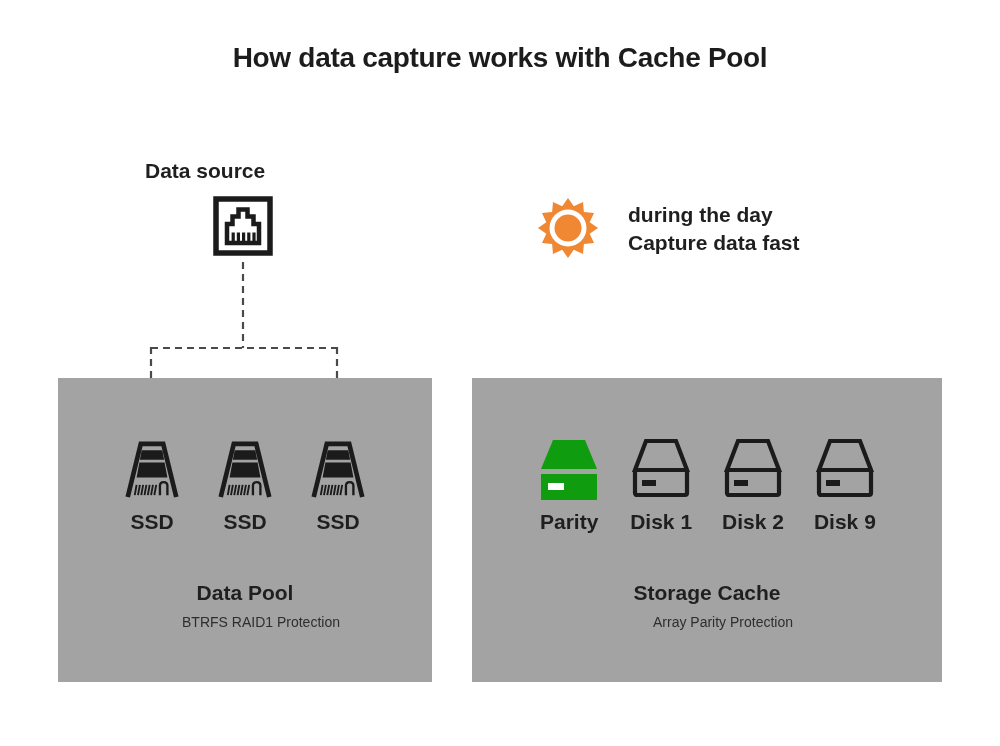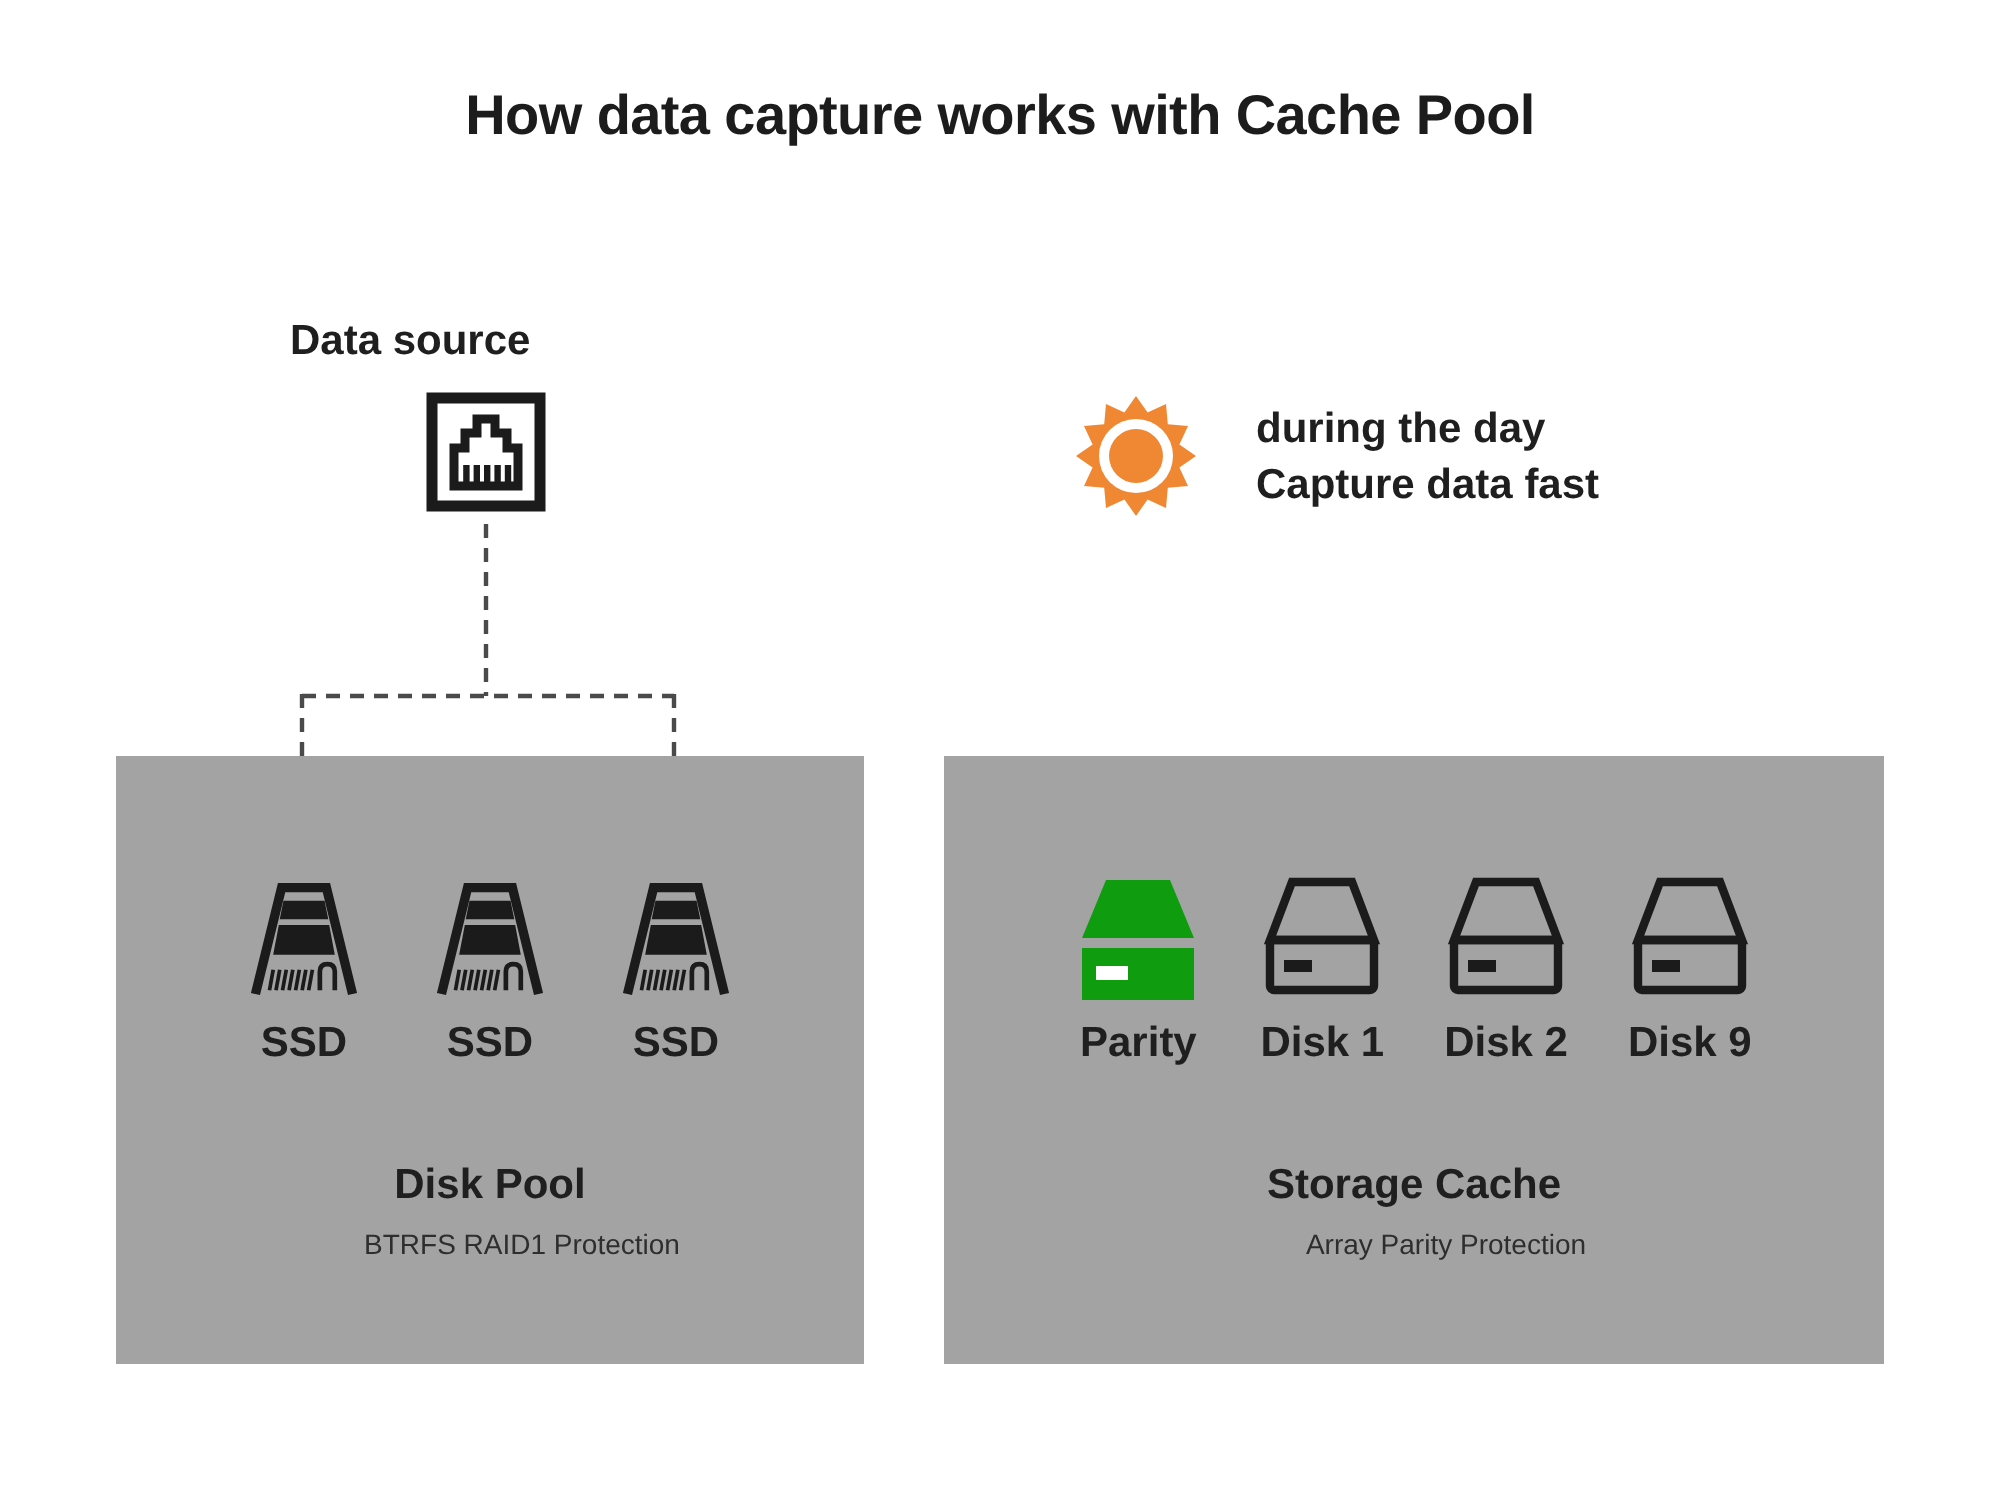--- a/index.html
+++ b/index.html
@@ -142,21 +142,21 @@
             <line x1="27.5" y1="48" x2="25.5" y2="59"></line>
             <line x1="31" y1="48" x2="29" y2="59"></line>
             <line x1="34.5" y1="48" x2="32.5" y2="59"></line>
           </g>
           <path d="M38.5,59 V49 Q38.5,45 42.5,45 Q46.5,45 46.5,49 V59" fill="none" stroke="#1b1b1b" stroke-width="2.5"></path>
         </svg>
         <div class="drive-label">SSD</div>
       </div>
 
     </div>
-    <div class="pool-title">Disk Pool</div>
+    <div class="pool-title">Data Pool</div>
     <div class="pool-subtitle">BTRFS RAID1 Protection</div>
   </div>
 
   <div class="panel right">
     <div class="drive-row">
 
       <div class="drive">
         <svg width="62" height="62" viewBox="0 0 60 62">
           <polygon points="14,2 46,2 58,31 2,31" fill="#0f9d0f"></polygon>
           <rect x="2" y="36" width="56" height="26" fill="#0f9d0f"></rect>

